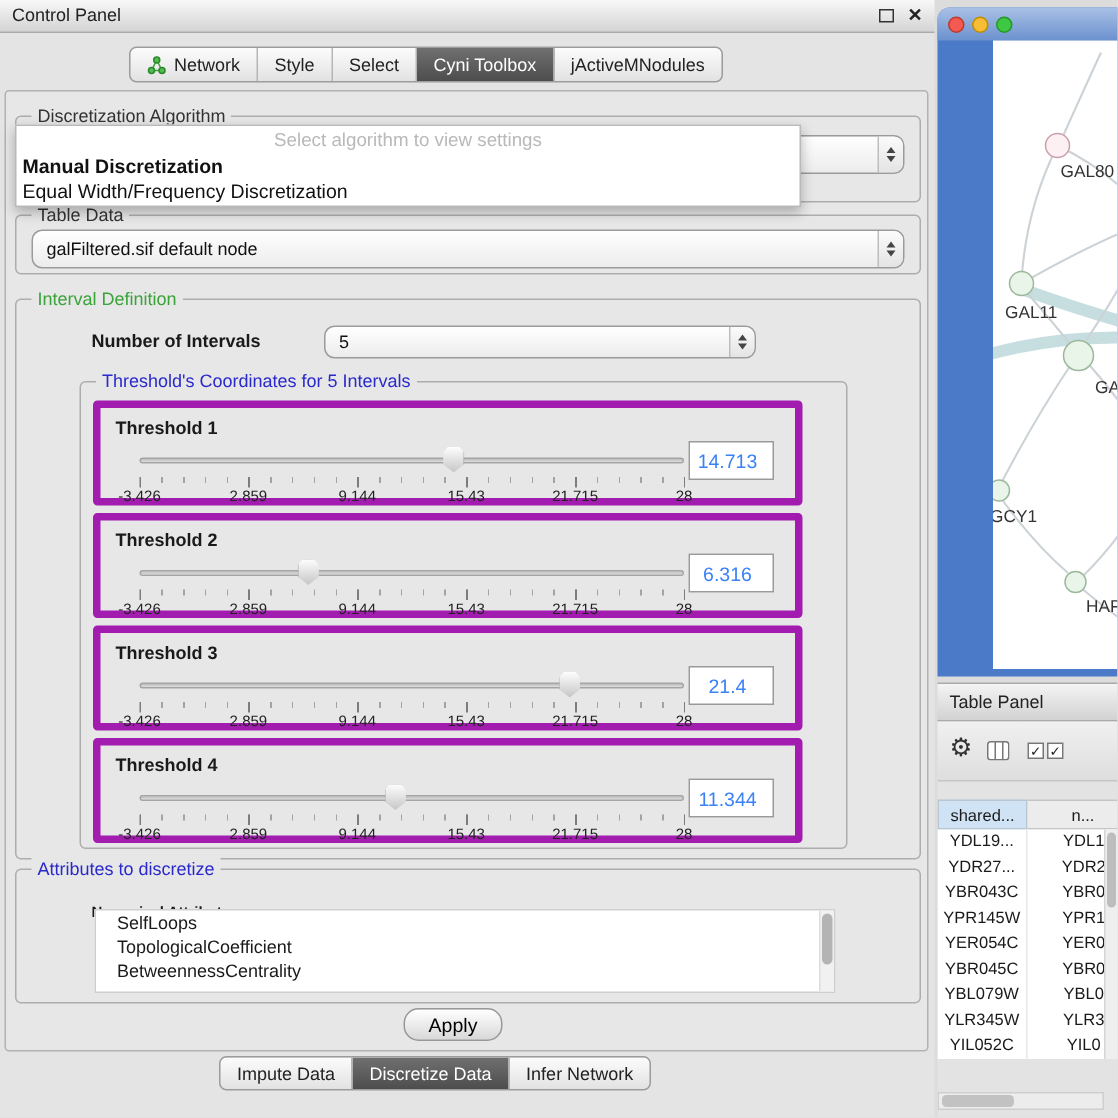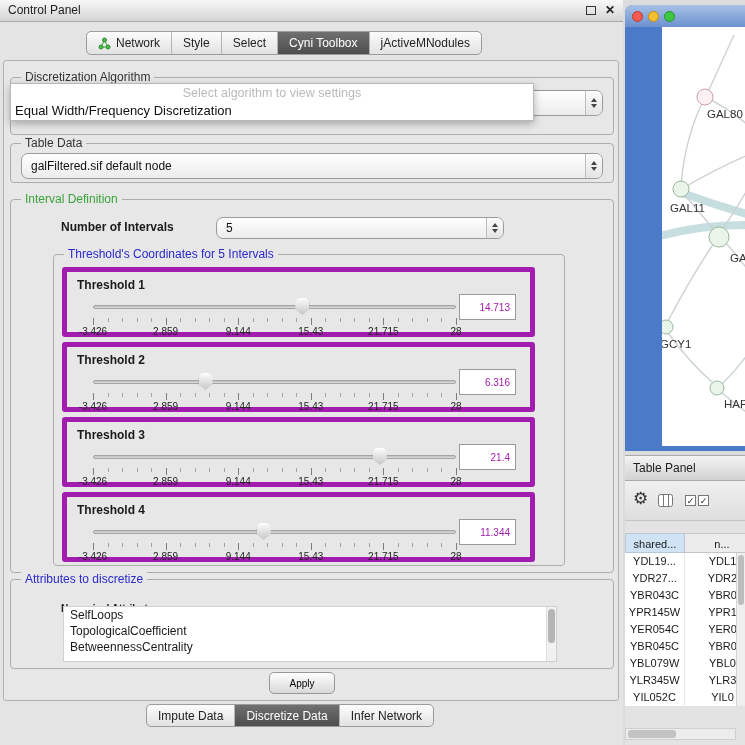--- a/index.html
+++ b/index.html
@@ -55,29 +55,29 @@
 .slider{position:absolute;left:26px;top:24px;width:363px;height:20px;cursor:pointer;}
 .track{position:absolute;left:0;right:0;top:9px;height:4px;background:linear-gradient(#bdbdbd,#dedede);border:1px solid #a5a5a5;border-radius:2px;}
 .handle{position:absolute;top:2px;width:14px;height:17px;background:linear-gradient(#fdfdfd,#c6c6c6);clip-path:polygon(50% 100%,0 68%,0 22%,22% 0,78% 0,100% 22%,100% 68%);filter:drop-shadow(0 0 1px #777);cursor:pointer;}
 .ticks{position:absolute;left:26px;top:46px;width:364px;height:7px;
   background-image:repeating-linear-gradient(to right,#7d7d7d 0 1px,transparent 1px 72.6px),
                    repeating-linear-gradient(to right,#a3a3a3 0 1px,transparent 1px 14.52px);
   background-size:364px 7px,364px 4px;background-repeat:no-repeat;}
 .scale{position:absolute;left:26px;top:54px;width:363px;height:12px;font-size:10px;color:#222;}
 .scale span{position:absolute;transform:translateX(-50%);white-space:nowrap;}
 .s0{left:0}.s1{left:20%}.s2{left:40%}.s3{left:60%}.s4{left:80%}.s5{left:100%}
-.thr-value{position:absolute;right:14px;top:22px;width:57px;height:26px;border:1px solid #9a9a9a;background:#fff;font-size:10px;font-family:"Liberation Sans",sans-serif;text-align:right;padding-right:5px;color:#a21caf;}
+.thr-value{position:absolute;right:14px;top:22px;width:57px;height:26px;border:1px solid #9a9a9a;background:#fff;font-size:13px;font-family:"Liberation Sans",sans-serif;text-align:center;padding-right:5px;color:#3b82f6;}
 
 .attr-label{position:absolute;left:50px;top:16px;font-weight:bold;font-size:10px;margin-top:7px;}
 .attr-list{position:absolute;left:52px;top:26px;width:494px;height:56px;background:#fff;border:1px solid #cfcfcf;overflow:hidden;}
-.attr-item{height:16px;line-height:16px;padding-left:6px;font-size:12px;cursor:default;}
+.attr-item{height:16px;line-height:16px;padding-left:14px;font-size:12px;cursor:default;}
 .list-scroll{position:absolute;right:0;top:0;bottom:0;width:10px;background:#f1f1f1;border-left:1px solid #ddd;}
 .list-scroll .thumb{position:absolute;left:1px;top:2px;width:7px;height:34px;background:#b4b4b4;border-radius:4px;}
 
-.apply-btn{position:absolute;left:265px;top:611px;width:66px;height:22px;border:1px solid #989898;border-radius:5px;background:linear-gradient(#ffffff,#d8d8d8);font-size:10px;font-family:"Liberation Sans",sans-serif;cursor:pointer;}
+.apply-btn{position:absolute;left:265px;top:611px;width:66px;height:22px;border:1px solid #989898;border-radius:10px;background:linear-gradient(#ffffff,#d8d8d8);font-size:13px;font-family:"Liberation Sans",sans-serif;cursor:pointer;}
 
 
 .net-window{position:absolute;left:625px;top:5px;width:120px;height:446px;background:var(--window_blue,#4a7ac8);border-top-left-radius:8px;}
 .net-titlebar{position:absolute;left:0;top:0;width:100%;height:22px;background:linear-gradient(#a9c1e5,#6b91cf);border-top-left-radius:8px;}
 .light{position:absolute;top:6px;width:11px;height:11px;border-radius:50%;cursor:pointer;}
 .light.red{left:7px;background:#f25a52;border:1px solid #c0392b;}
 .light.yellow{left:23px;background:#f7bd34;border:1px solid #c08f00;}
 .light.green{left:39px;background:#3dc742;border:1px solid #27962b;}
 .net-canvas{position:absolute;left:4px;top:22px;right:0;bottom:5px;background:#fff;overflow:hidden;margin-left:33px;}
 .net-canvas svg{display:block;width:116px;height:419px;}
@@ -273,20 +273,21 @@
             <div class="thumb"></div>
           </div>
       </div>
     </div>
 
     <button class="apply-btn">Apply</button>
   </div>
 
   <div class="algo-popup">
     <div class="popup-placeholder">Select algorithm to view settings</div>
+    <div class="popup-opt bold">Manual Discretization</div>
     <div class="popup-opt">Equal Width/Frequency Discretization</div>
   </div>
 
   <div class="bottom-tabs">
     <div class="tab">
         <span>Impute Data</span>
       </div>
     <div class="tab active">
         <span>Discretize Data</span>
       </div>

